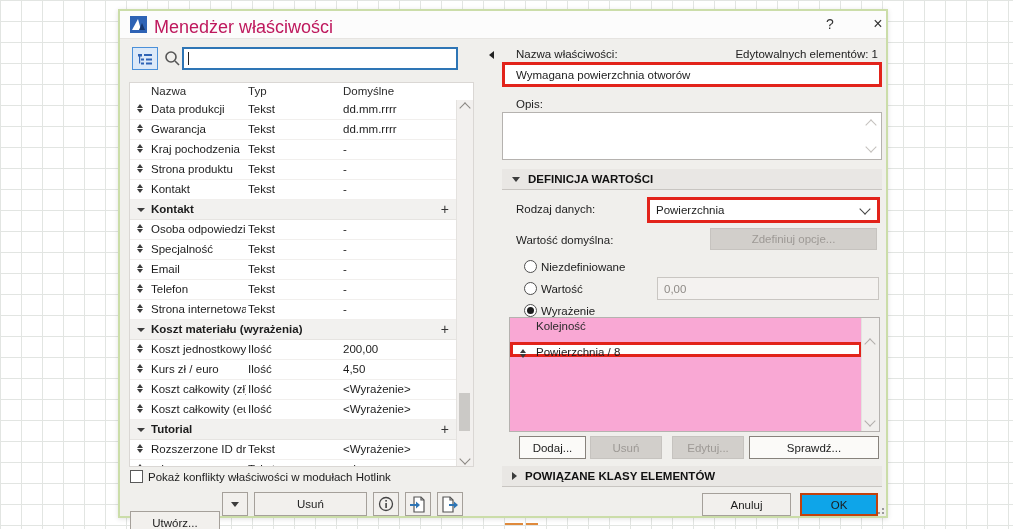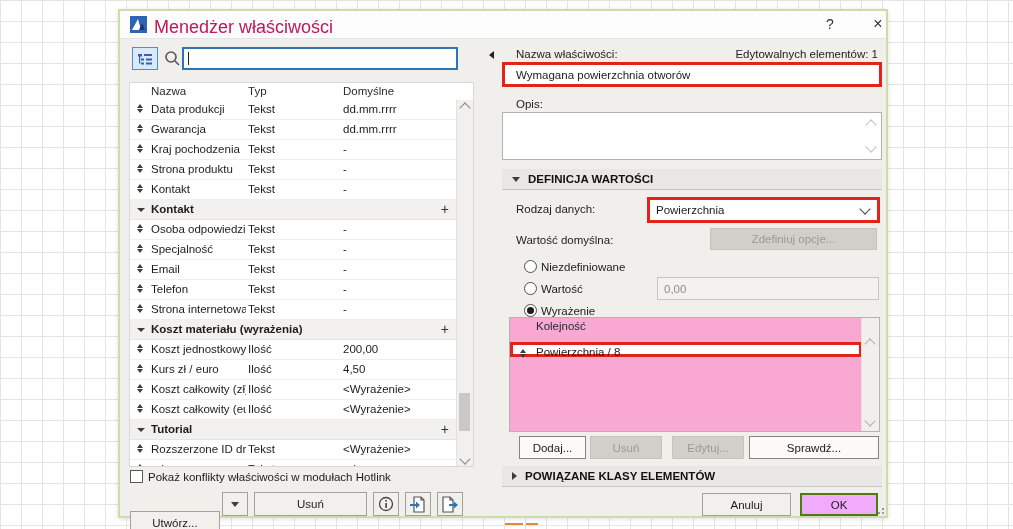--- a/index.html
+++ b/index.html
@@ -50,21 +50,21 @@
   .chev.down{transform:rotate(45deg);}
   .chev.dd{border-color:#444;}
   .sb-up{position:absolute;left:4px;top:4px;}
   .sb-down{position:absolute;left:4px;bottom:3px;}
   .sb-thumb{position:absolute;left:2px;width:11px;background:#cbc9c6;}
   .hotlink{position:absolute;left:10px;top:459px;display:flex;align-items:center;gap:5px;}
   .checkbox{width:13px;height:13px;background:#fff;border:1px solid #595959;box-sizing:border-box;}
   .btn{position:absolute;box-sizing:border-box;text-align:center;background:#f2f0ed;border:1px solid #a5a09a;color:#1c1c1c;font-size:11.5px;display:flex;align-items:center;justify-content:center;cursor:pointer;}
   .btn.white{background:#fbfaf8;border-color:#87827c;}
   .btn.disabled{background:#d2cfcb;border-color:#c6c3bf;color:#9d9995;cursor:default;}
-  .btn.okd{border:2px solid #4d7c0f;background:#f0abfc;}
+  .btn.okd{border:2px solid #c2410c;background:#0ea5e9;}
   .icon-btn{position:absolute;top:481px;width:26px;height:24px;background:#f2f0ed;border:1px solid #a5a09a;box-sizing:border-box;display:flex;align-items:center;justify-content:center;cursor:pointer;}
   
   .panel-collapse{position:absolute;left:369px;top:40px;width:0;height:0;border-top:4px solid transparent;border-bottom:4px solid transparent;border-right:5px solid #222;}
   .lbl{position:absolute;color:#222;margin-left:12px;}
   .red-input{position:absolute;left:382px;top:51px;width:380px;height:25px;background:#fff;border:3px solid #e2231a;box-sizing:border-box;display:flex;align-items:center;padding-left:11px;}
   .opis-box{position:absolute;left:382px;top:101px;width:380px;height:48px;background:#fff;border:1px solid #b5b2af;box-sizing:border-box;}
   .sec-hdr{position:absolute;left:382px;width:380px;height:21px;background:#e9e7e4;border-bottom:1px solid #c8c5c1;box-sizing:border-box;font-weight:bold;color:#111;display:flex;align-items:center;gap:8px;padding-left:10px;}
   .tri-open{width:0;height:0;border-left:4px solid transparent;border-right:4px solid transparent;border-top:5px solid #3c3c3c;}
   .tri-closed{width:0;height:0;border-top:4px solid transparent;border-bottom:4px solid transparent;border-left:5px solid #3c3c3c;}
   .dropdown{position:absolute;left:527px;top:186px;width:233px;height:26px;background:#fff;border:3px solid #e2231a;box-sizing:border-box;display:flex;align-items:center;padding-left:6px;cursor:pointer;}

